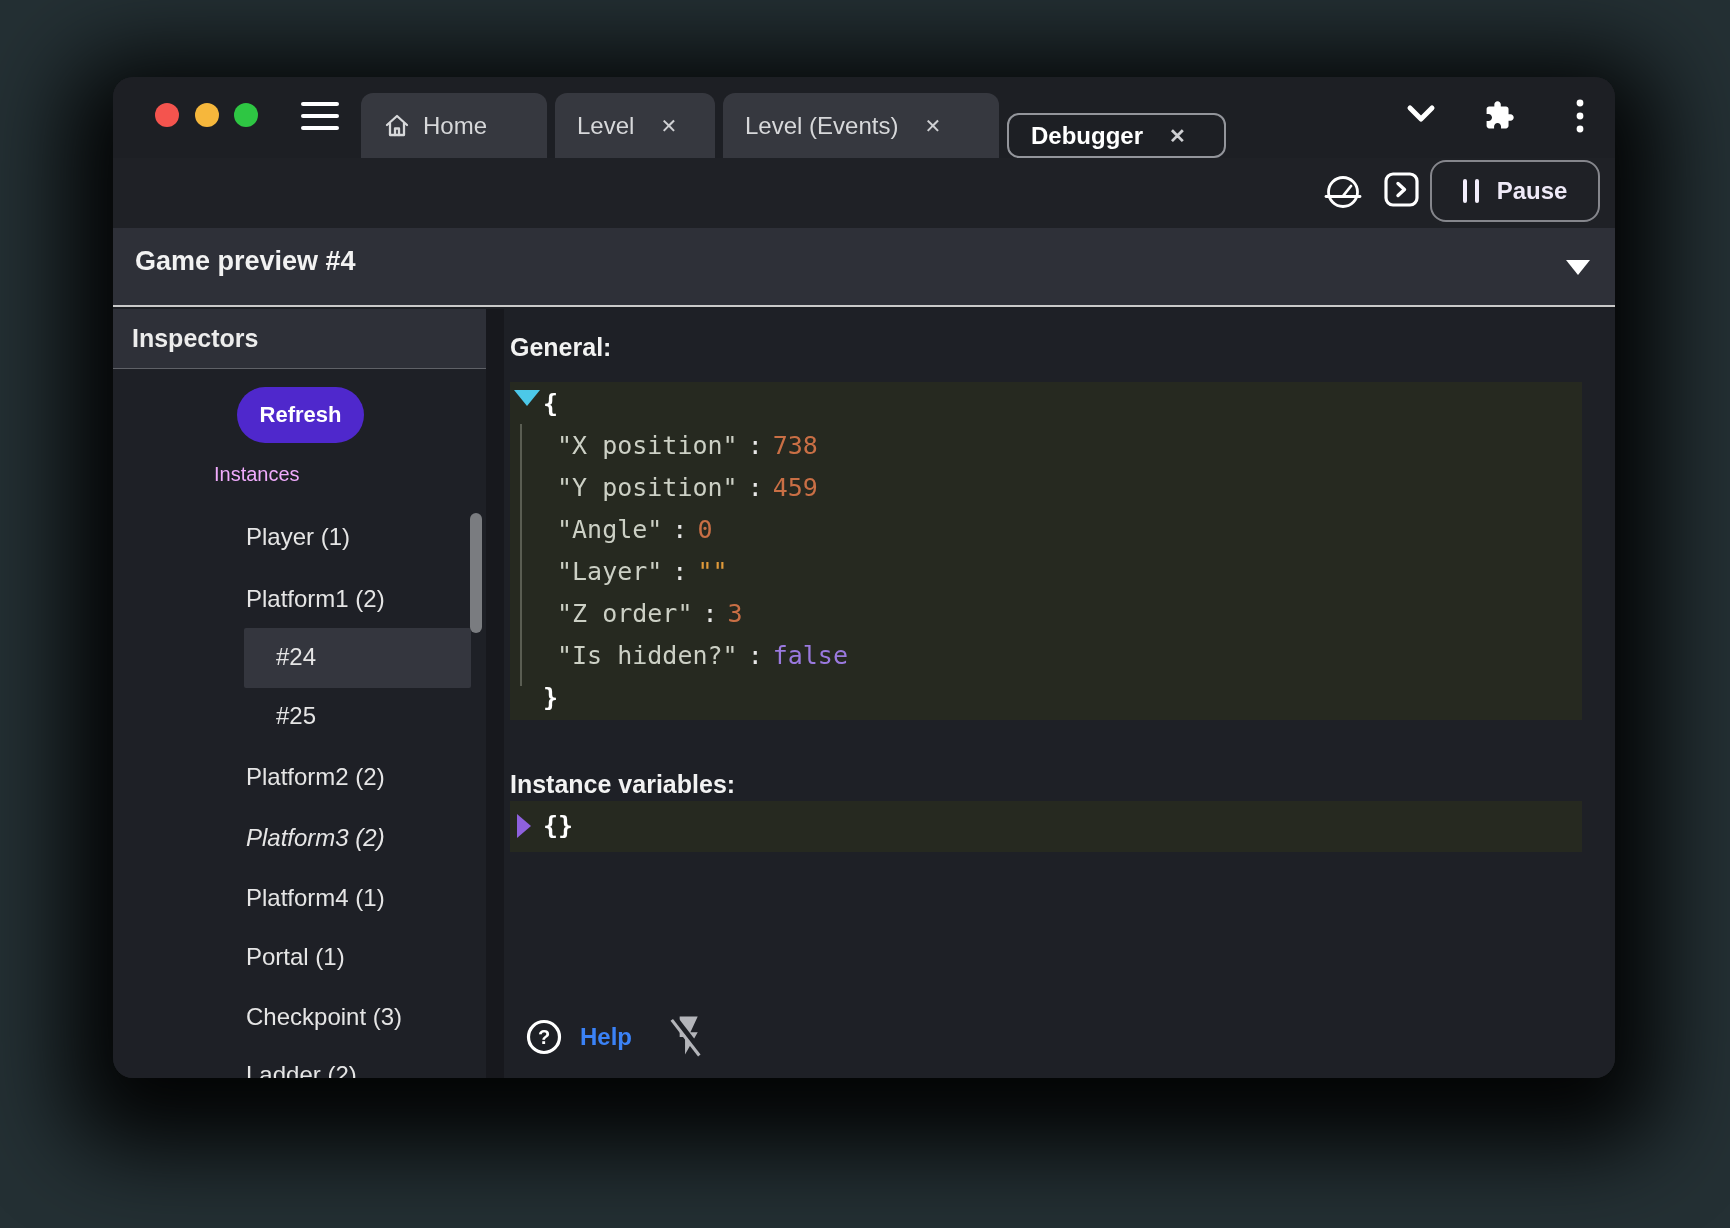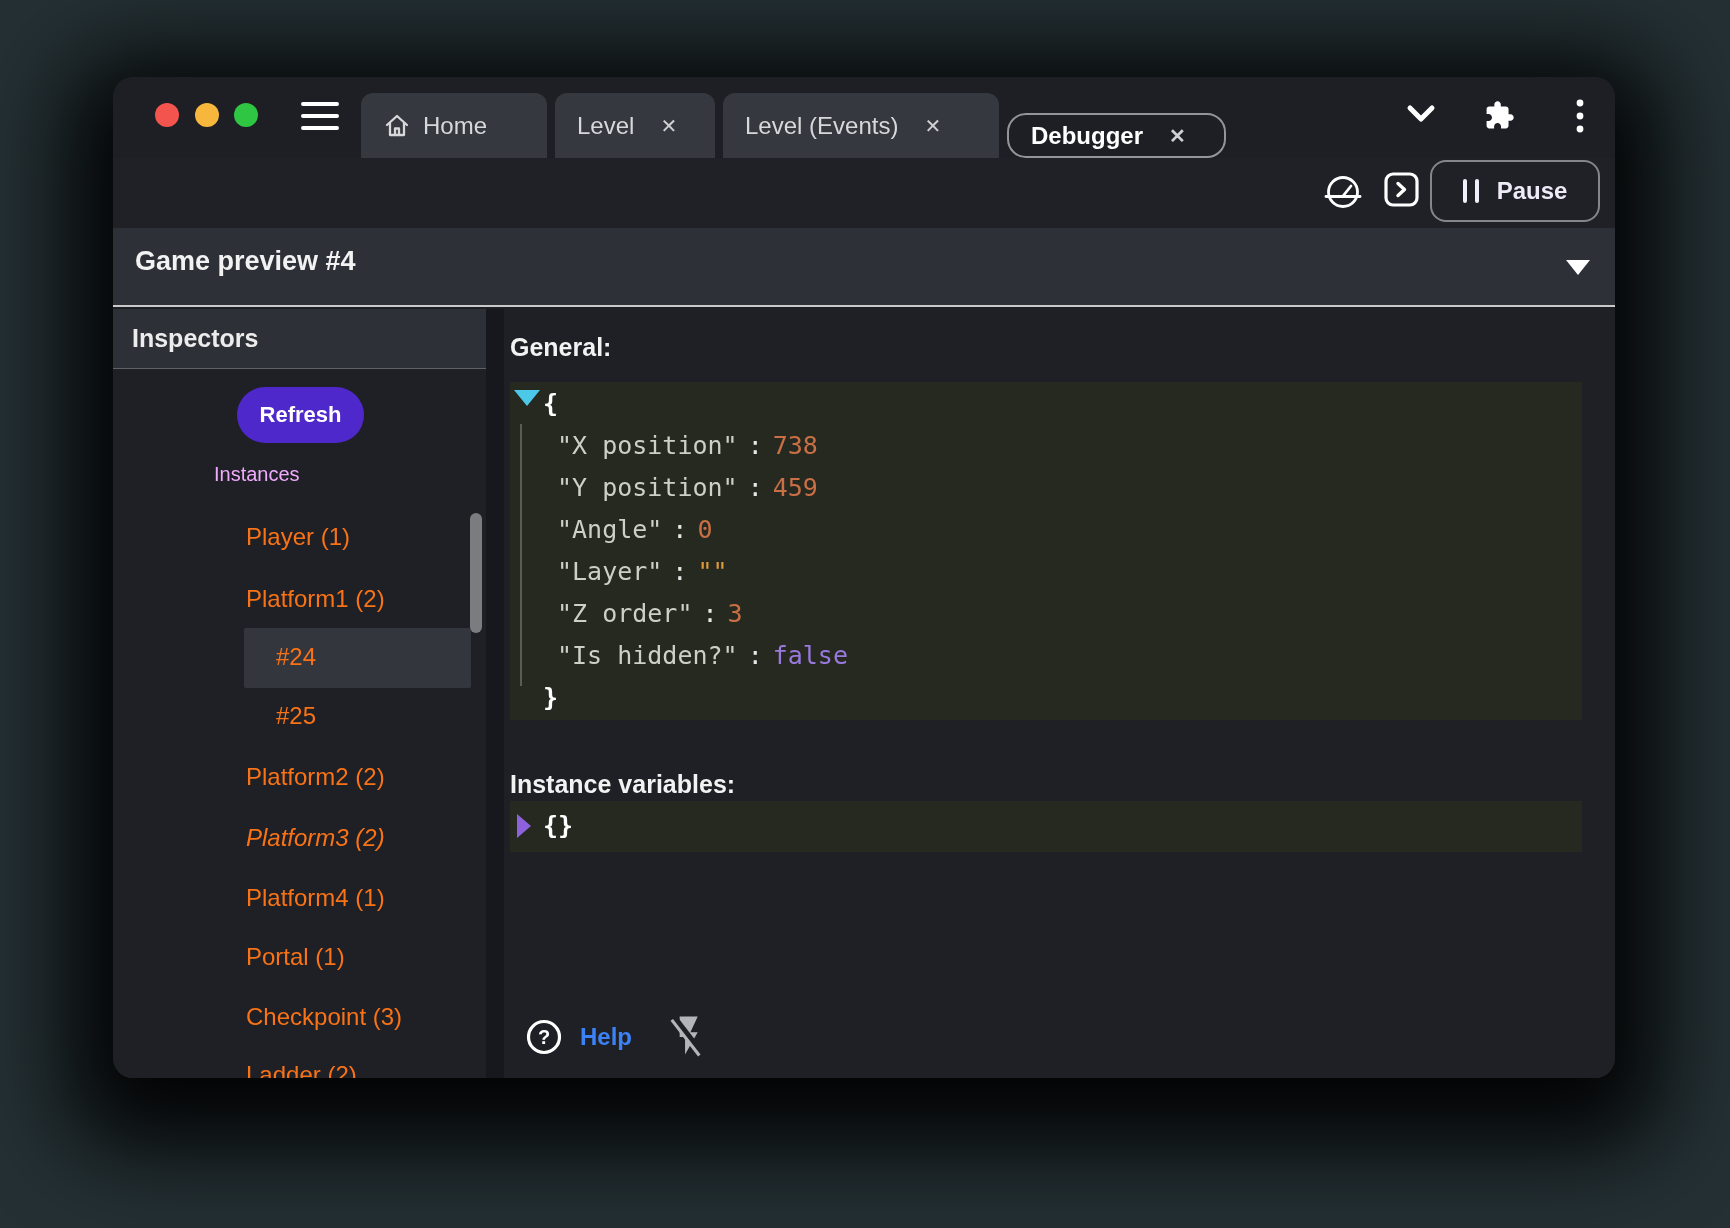--- a/index.html
+++ b/index.html
@@ -23,21 +23,21 @@
   .t-zoom  { left:121px; background:#2ec643; }
   .hamburger { position:absolute; left:188px; top:25px; width:38px; height:28px; display:flex; flex-direction:column; justify-content:space-between; cursor:pointer; }
   .hamburger span { display:block; height:4px; border-radius:2px; background:#ffffff; }
   .tabs { position:absolute; left:248px; top:16px; height:65px; display:flex; gap:8px; align-items:stretch; }
   .tab {
     display:flex; align-items:center; gap:12px; padding:0 22px;
     background:#36383f; border-radius:12px 12px 0 0;
     color:#d7d8da; font-size:24px; font-weight:500; white-space:nowrap;
   }
   .tab.active {
-    background:#1d1f24; border:2px solid #93959b; border-radius:19px;
+    background:#1d1f24; border:2px solid #93959b; border-radius:12px;
     color:#ffffff; font-weight:700;margin-top:20px;
   }
   .tab .close { font-size:20px; color:#cfd0d3; margin-left:14px; cursor:pointer; }
   .tab-home { width:186px; } .tab-level { width:160px; } .tab-events { width:276px; } .tab-debugger { width:219px; }
   .icon-btn { position:absolute; cursor:pointer; }
   
   .toolbar { position:absolute; left:0; top:81px; width:100%; height:70px; background:#1f2126; }
   .pause-btn {
     position:absolute; left:1317px; top:2px; width:170px; height:62px;
     border:2px solid #85868c; border-radius:16px; background:transparent;
@@ -63,21 +63,21 @@
     position:absolute; left:0; top:0; width:100%; height:60px;
     background:#2e3038; border-bottom:1px solid #5f6167;
   }
   .insp-title { position:absolute; left:19px; top:15px; font-size:25px; font-weight:600; color:#ececec; }
   .refresh-btn {
     position:absolute; left:124px; top:78px; width:127px; height:56px;
     background:#4f28cc; border:none; border-radius:28px;
     color:#ffffff; font-size:22px; font-weight:700; font-family:"Liberation Sans",sans-serif; cursor:pointer;
   }
   .tree-root { position:absolute; left:101px; top:154px; font-size:20px; font-weight:500; color:#f0abfc; }
-  .tree-item { position:absolute; font-size:24px; font-weight:500; color:#f97316; cursor:pointer; }
+  .tree-item { position:absolute; font-size:24px; font-weight:500; color:#e5e5e5; cursor:pointer; }
   .lvl2 { left:133px; } .lvl3 { left:163px; }
   .sel-bg { position:absolute; left:131px; top:319px; width:227px; height:60px; background:#34363e; border-radius:2px; }
   .scroll-thumb { position:absolute; left:357px; top:204px; width:12px; height:120px; background:#7a7c80; border-radius:6px; cursor:grab; }
   
   .section-label { position:absolute; font-size:25px; font-weight:600; color:#f2f2f2; }
   .codebox { position:absolute; left:6px; width:1072px; background:#262920; }
   .box-general { top:73px; height:338px; }
   .box-vars { top:492px; height:51px; }
   .code { font-family:"DejaVu Sans Mono", monospace; font-size:25px; line-height:42px; }
   .codelines { position:absolute; left:0; top:1px; width:100%; }

